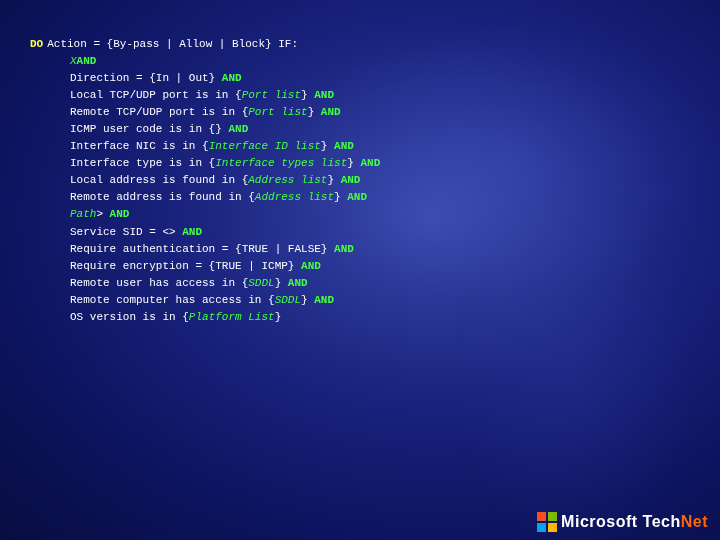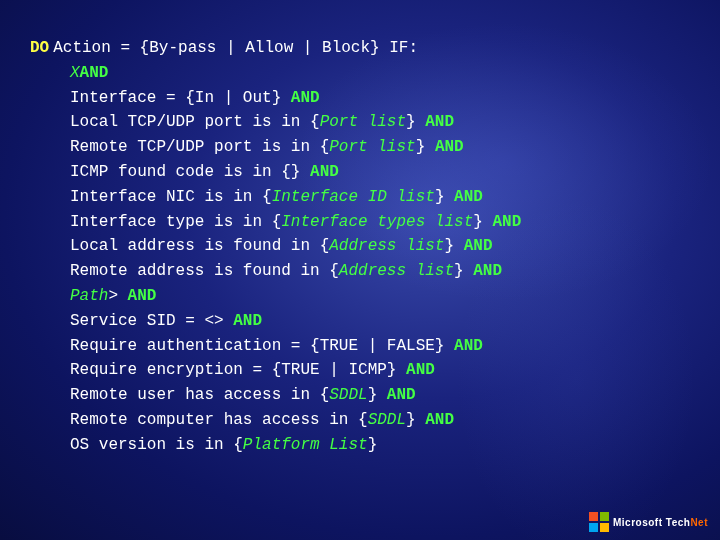--- a/index.html
+++ b/index.html
@@ -40,21 +40,21 @@
       font-size: 42px;
       font-weight: bold;
       color: #ffffff;
       margin-bottom: 18px;
       text-shadow: 2px 2px 4px rgba(0,0,0,0.5);
       letter-spacing: 4px;
     }
 
     .code-block {
       font-family: 'Courier New', Courier, monospace;
-      font-size: 16px;
+      font-size: 11px;
       line-height: 1.55;
     }
 
     .line {
       display: flex;
       flex-wrap: nowrap;
     }
 
     .kw-do {
       color: #ffff44;
@@ -104,21 +104,21 @@
     }
 
     .ms-logo div:nth-child(1) { background: #f25022; }
     .ms-logo div:nth-child(2) { background: #7fba00; }
     .ms-logo div:nth-child(3) { background: #00a4ef; }
     .ms-logo div:nth-child(4) { background: #ffb900; }
 
     .technet-text {
       color: #ffffff;
       font-family: Arial, sans-serif;
-      font-size: 10px;
+      font-size: 16px;
       font-weight: bold;
       letter-spacing: 0.5px;
     }
 
     .technet-tech {
       color: #ffffff;
     }
 
     .technet-net {
       color: #ff6600;
@@ -139,40 +139,40 @@
         <span class="white">Action = {By-pass | Allow | Block} </span>
         <span class="white">IF:</span>
       </div>
       <div class="line">
         <span class="indent">    </span>
         <span class="italic-green">X </span>
         <span class="kw-and">AND</span>
       </div>
       <div class="line">
         <span class="indent">    </span>
-        <span class="white">Interface = {In | Out} </span>
+        <span class="white">Direction = {In | Out} </span>
         <span class="kw-and">AND</span>
       </div>
       <div class="line">
         <span class="indent">    </span>
         <span class="white">Local TCP/UDP port is in {</span>
         <span class="italic-green">Port list</span>
         <span class="white">} </span>
         <span class="kw-and">AND</span>
       </div>
       <div class="line">
         <span class="indent">    </span>
         <span class="white">Remote TCP/UDP port is in {</span>
         <span class="italic-green">Port list</span>
         <span class="white">} </span>
         <span class="kw-and">AND</span>
       </div>
       <div class="line">
         <span class="indent">    </span>
-        <span class="white">ICMP found code is in {</span>
+        <span class="white">ICMP user code is in {</span>
         <span class="white">} </span>
         <span class="kw-and">AND</span>
       </div>
       <div class="line">
         <span class="indent">    </span>
         <span class="white">Interface NIC is in {</span>
         <span class="italic-green">Interface ID list</span>
         <span class="white">} </span>
         <span class="kw-and">AND</span>
       </div>

